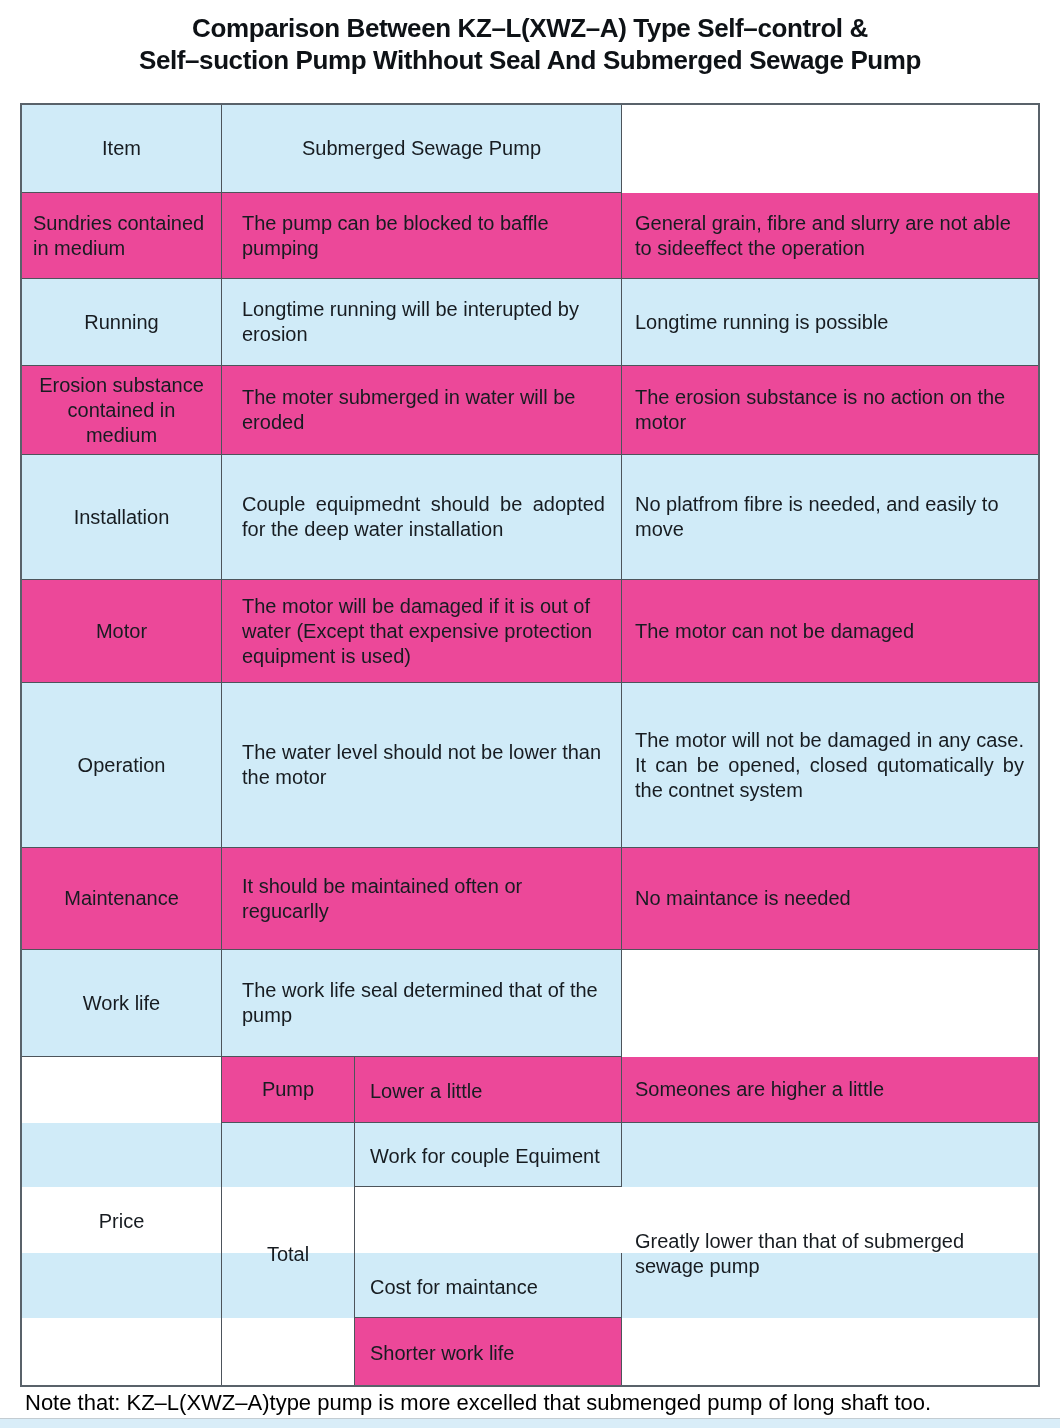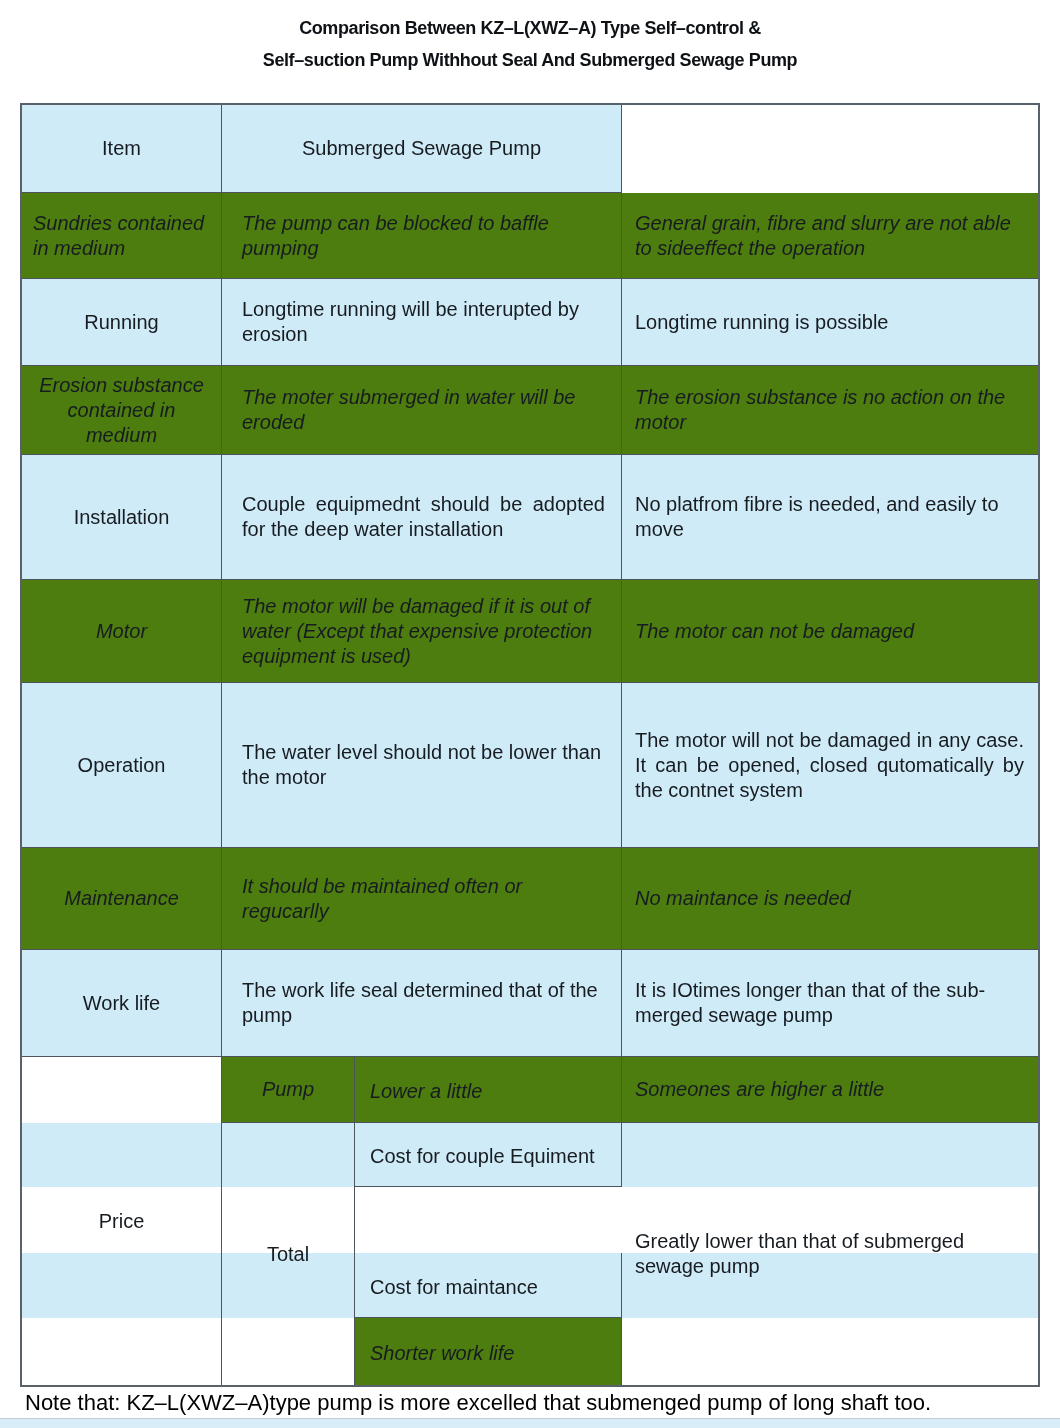--- a/index.html
+++ b/index.html
@@ -9,40 +9,40 @@
     --ink:#171c21;
   }
   html,body{margin:0;padding:0;}
   body{
     width:1060px;height:1428px;position:relative;background:#ffffff;
     font-family:"Liberation Sans", sans-serif;color:var(--ink);
     overflow:hidden;
   }
   .title{
     position:absolute;top:12px;left:0;width:100%;
-    text-align:center;font-weight:bold;font-size:18px;line-height:32px;
+    text-align:center;font-weight:bold;font-size:26px;line-height:32px;
     letter-spacing:-0.4px;color:#0e1216;
   }
   .tbl{
     position:absolute;left:20px;top:103px;
     display:grid;
     grid-template-columns:200px 133px 267px 416px;
     grid-template-rows:88px 86px 87px 89px 125px 103px 165px 102px 107px 66px 64px 66px 65px 67px;
     border:2px solid var(--outer);
     background:#fff;
   }
   .cell{
     box-sizing:border-box;
     border-right:1px solid var(--border);
     border-bottom:1px solid var(--border);
     display:flex;align-items:center;
     font-size:20px;line-height:25px;overflow:hidden;
   }
   .blue{background:var(--blue);}
-  .white{background:#4d7c0f;font-style:italic;}
+  .white{background:#ec4899;}
   .center{justify-content:center;text-align:center;padding:4px 8px;}
   .pad{padding:6px 16px 6px 20px;}
   .pad3{padding:6px 14px 6px 13px;}
   .padc{padding:6px 12px 2px 15px;}
   .leftpad{padding:6px 10px 6px 11px;}
   .just{text-align:justify;}
   .nobr{border-right:none;}
   .nobb{border-bottom:none;}
   .hdr2{flex-direction:column;justify-content:center;text-align:center;padding:4px 8px;}
   
@@ -114,31 +114,30 @@
   <div class="cell blue center" style="grid-area:7/1">Operation</div>
   <div class="cell blue pad" style="grid-area:7/2/8/4">The water level should not be lower than the motor</div>
   <div class="cell blue pad3 just nobr" style="grid-area:7/4">The motor will not be damaged in any case. It can be opened, closed qutomatically by the contnet system</div>
 
   <div class="cell white center" style="grid-area:8/1">Maintenance</div>
   <div class="cell white pad" style="grid-area:8/2/9/4">It should be maintained often or regucarlly</div>
   <div class="cell white pad3 nobr" style="grid-area:8/4">No maintance is needed</div>
 
   <div class="cell blue center" style="grid-area:9/1">Work life</div>
   <div class="cell blue pad" style="grid-area:9/2/10/4">The work life seal determined that of the pump</div>
-  <div class="cell blue pad3 nobr" style="grid-area:9/4">It is IOtimes longer than that of the sub-merged sewage pump</div>
 
   <div class="cell price-cell">Price</div>
 
   <div class="cell white center" style="grid-area:10/2">Pump</div>
   <div class="cell white padc" style="grid-area:10/3">Lower a little</div>
   <div class="cell white pad3 nobr" style="grid-area:10/4">Someones are higher a little</div>
 
   <div class="cell total-cell">Total</div>
 
-  <div class="cell blue padc" style="grid-area:11/3">Cost for couple Equiment</div>
+  <div class="cell blue padc" style="grid-area:11/3">Work for couple Equiment</div>
   <div class="cell blue padc" style="grid-area:13/3">Cost for maintance</div>
   <div class="cell white padc nobb" style="grid-area:14/3">Shorter work life</div>
 
   <div class="cell greatly-cell">Greatly lower than that of submerged sewage pump</div>
 </div>
 
 <div class="note">Note that: KZ–L(XWZ–A)type pump is more excelled that submenged pump of long shaft too.</div>
 
 <div class="strip"></div>
 

